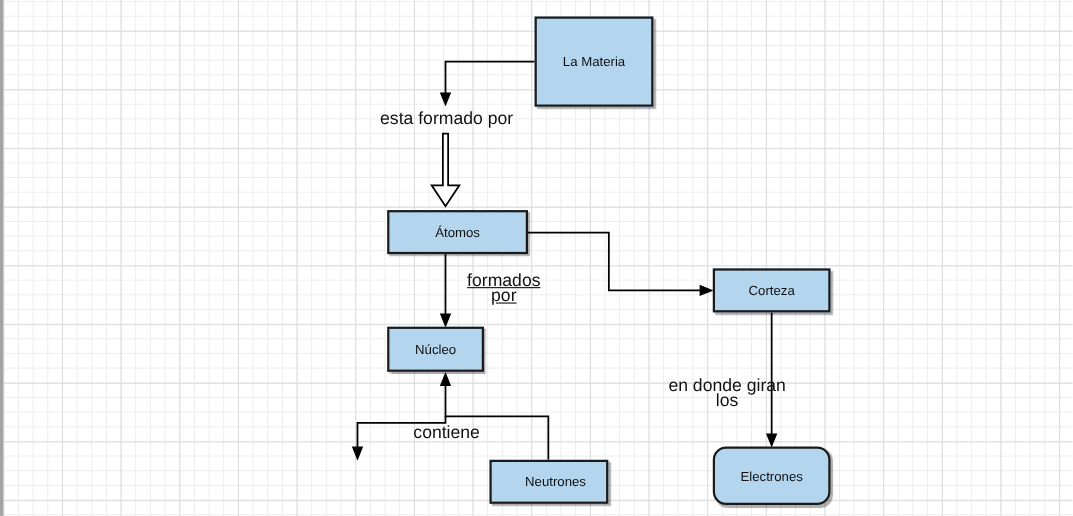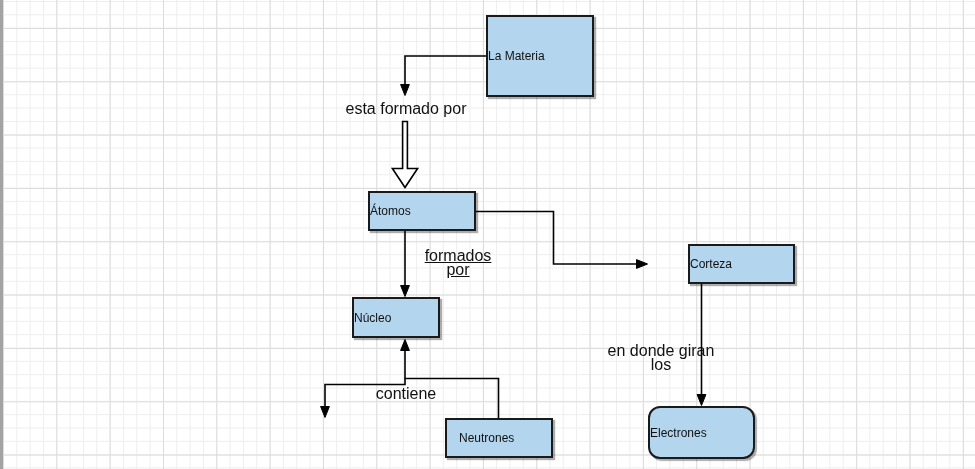--- a/index.html
+++ b/index.html
@@ -49,28 +49,28 @@
     stroke-linejoin: miter;
   }
   .node {
     position: absolute;
     box-sizing: border-box;
     background: #b3d5ee;
     border: 2px solid #1a1a1a;
     box-shadow: 2px 2px 1px rgba(0,0,0,0.32);
     display: flex;
     align-items: center;
-    justify-content: flex-start;
+    justify-content: center;
     font-size: 12px;
     color: #111111;
     cursor: default;
   }
   .n-la-materia  { left: 486px; top: 15px;  width: 108px; height: 82px; }
-  .n-atomos      { left: 368px; top: 191px; width: 108px; height: 40px; }
-  .n-corteza     { left: 648px; top: 244px; width: 107px; height: 40px; margin-left: 40px; }
+  .n-atomos      { left: 352px; top: 191px; width: 128px; height: 40px; }
+  .n-corteza     { left: 648px; top: 244px; width: 107px; height: 40px; }
   .n-nucleo      { left: 352px; top: 297px; width: 88px; height: 41px; }
   .n-protones    { left: 271px; top: 418px; width: 108px; height: 41px; }
   .n-neutrones   { left: 445px; top: 418px; width: 108px; height: 40px; padding-left: 12px; }
   .n-electrones  { left: 648px; top: 406px; width: 107px; height: 53px; border-radius: 12px; }
   .elabel {
     position: absolute;
     transform: translate(-50%, -50%);
     font-size: 16px;
     line-height: 14px;
     color: #111111;

